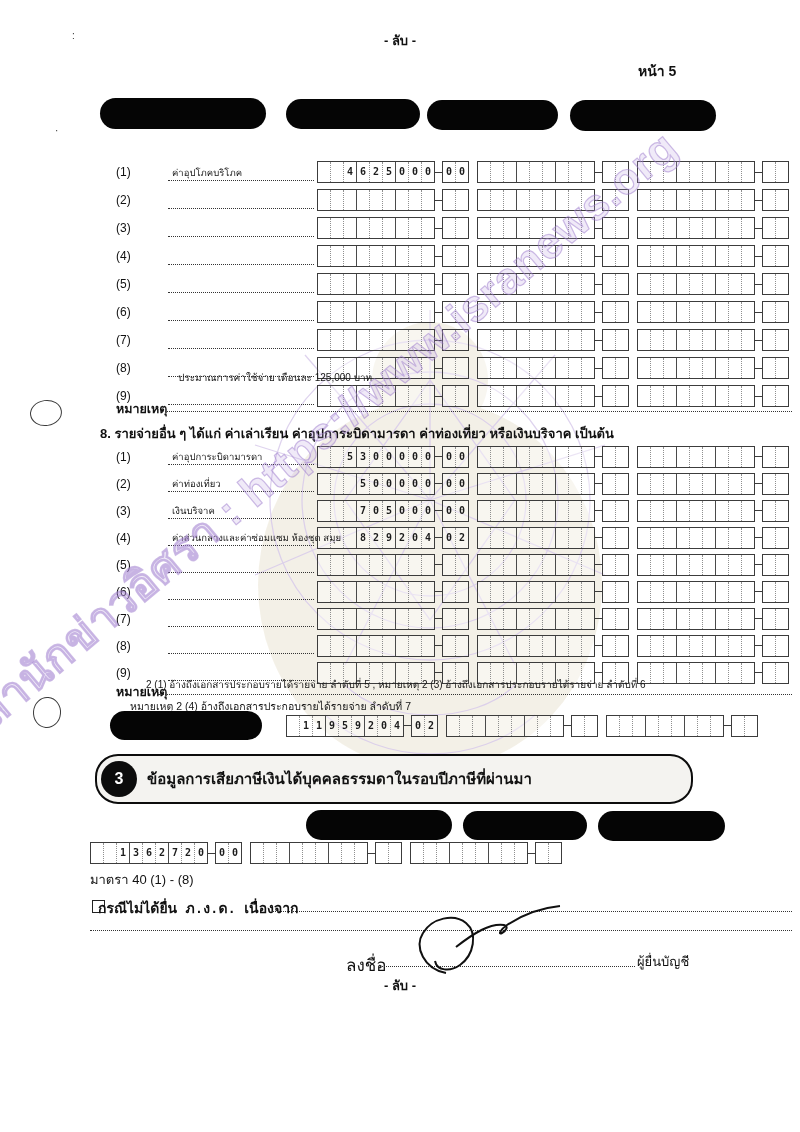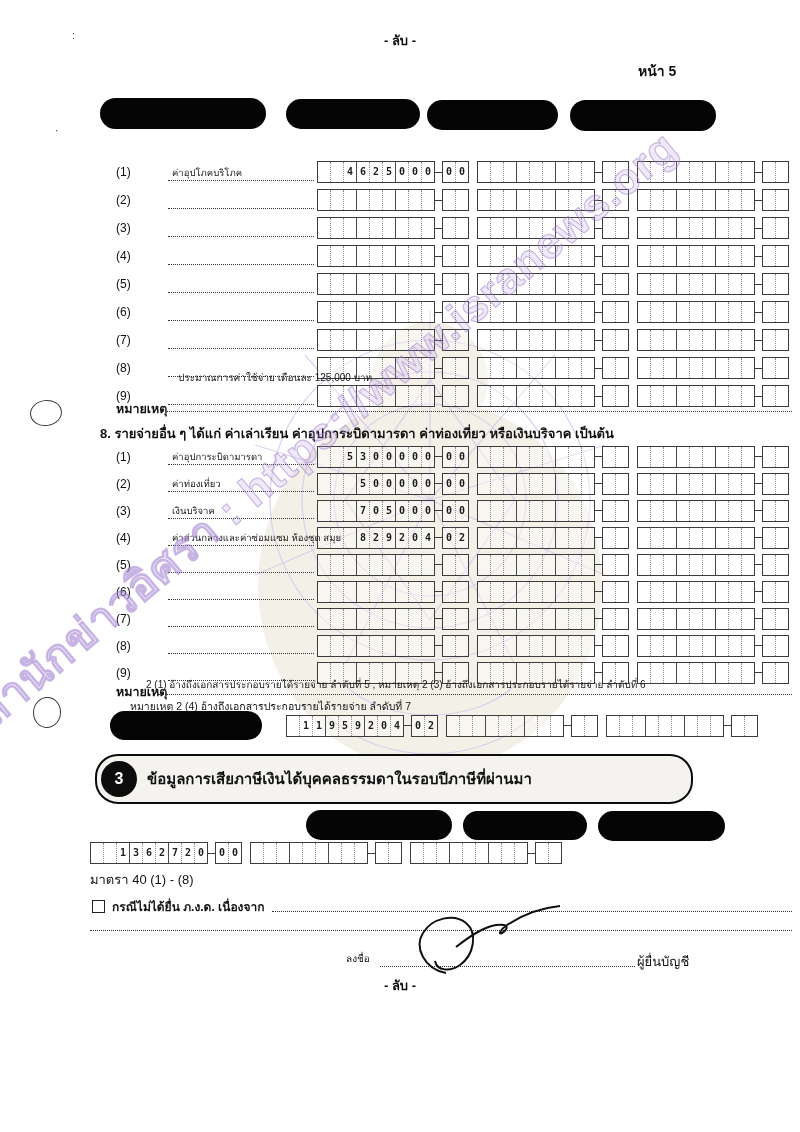--- a/index.html
+++ b/index.html
@@ -52,22 +52,22 @@
   .income-label2{position:absolute;left:90px;top:869px;font-size:13px;z-index:3;}
   
   .banner{position:absolute;left:95px;top:754px;width:594px;height:46px;border:2.6px solid #0c0c0c;
           border-radius:23px;background:#f4f3f0;z-index:3;display:flex;align-items:center;}
   .banner-circle{flex:none;width:36px;height:36px;margin-left:4px;border-radius:50%;background:#0c0c0c;
           color:#fff;font-size:16px;font-weight:700;display:flex;align-items:center;justify-content:center;}
   .banner-title{margin-left:10px;font-size:15px;font-weight:700;}
   
   .chk-row{position:absolute;left:0;top:897px;right:0;z-index:3;height:18px;}
   .chk-box{position:absolute;left:92px;top:3px;width:11px;height:11px;border:1.4px solid #222;background:#fff;}
-  .chk-label{position:absolute;left:112px;top:0;font-size:12px;font-weight:700;}
-  .sig-label{position:absolute;left:346px;top:951px;font-size:10px;z-index:3;}
+  .chk-label{position:absolute;left:98px;top:0;font-size:14px;font-weight:700;font-family:Liberation Mono, monospace;}
+  .sig-label{position:absolute;left:346px;top:951px;font-size:17px;z-index:3;}
   .sig-line{position:absolute;left:380px;top:951px;width:255px;height:15px;border-bottom:1.6px dotted #333;z-index:3;}
   .sig-role{position:absolute;left:637px;top:951px;font-size:13px;z-index:3;}
   .sig-svg{position:absolute;left:412px;top:903px;z-index:4;}
   .secret-bottom{position:absolute;top:975px;left:0;width:100%;text-align:center;font-size:13px;font-weight:700;z-index:3;}
 </style>
 </head>
 <body>
 
 <div class="page">
 

